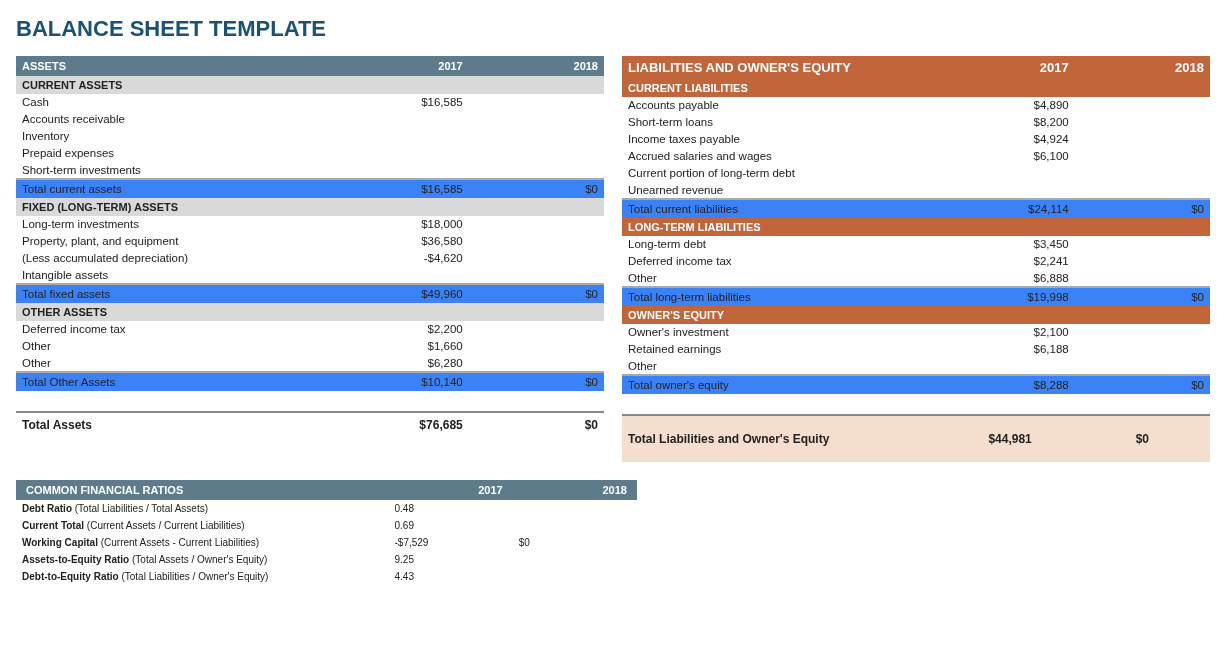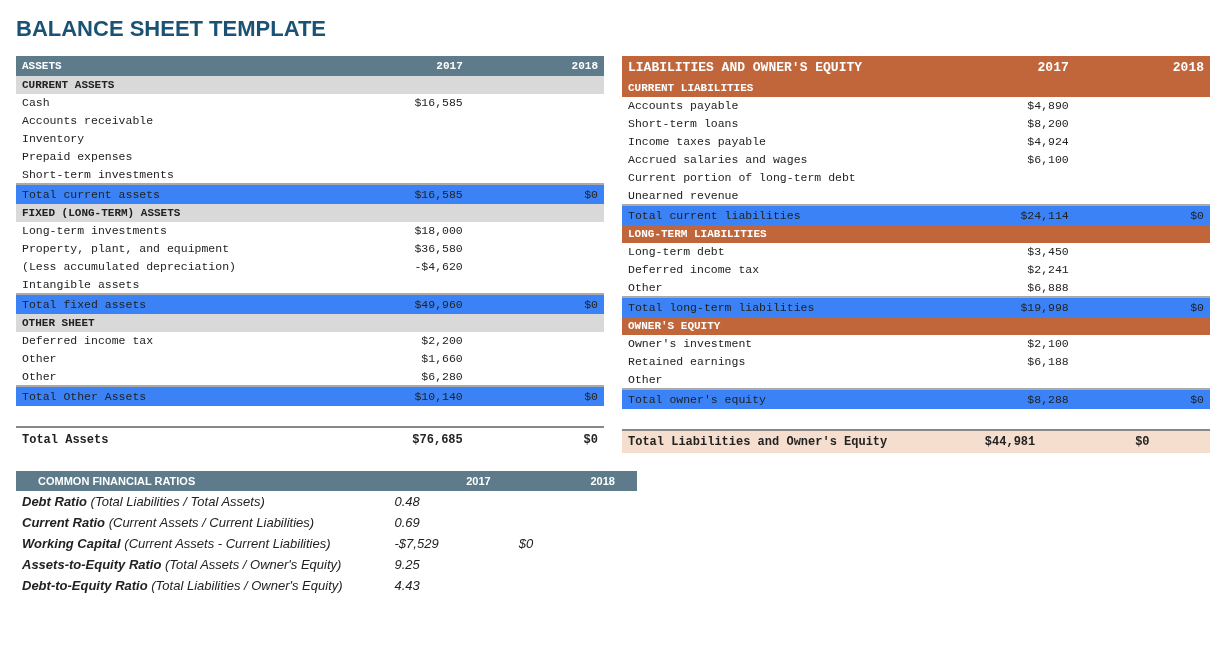--- a/index.html
+++ b/index.html
@@ -13,21 +13,20 @@
     h1.page-title {
       font-size: 22px;
       font-weight: bold;
       color: #1a5276;
       margin-bottom: 14px;
     }
     .main-layout {
       display: flex;
       gap: 18px;
       width: 100%;
-      font-family: Liberation Mono, monospace;
     }
     .left-panel, .right-panel {
       flex: 1;
       min-width: 0;
     }
     table {
       width: 100%;
       border-collapse: collapse;
     }
     
@@ -81,21 +80,21 @@
       padding: 3px 6px;
       font-size: 11.5px;
       background: #3b82f6;
       border-top: 2px solid #aaa;
     }
     .total-row td:not(:first-child) {
       text-align: right;
     }
     
     .grand-total-row td {
-      padding: 4px 6px;
+      padding: 16px 6px;
       font-weight: bold;
       font-size: 12px;
       background: #f5dece;
       border-top: 2px solid #888;
       margin-left: 28px;
     }
     .grand-total-row td:not(:first-child) {
       text-align: center;
     }
     
@@ -117,29 +116,28 @@
     
     .ratios-table {
       margin-top: 16px;
       width: 50%;
     }
     .ratios-header td {
       background: #5d7b8a;
       color: #fff;
       font-weight: bold;
       font-size: 11px;
-      padding: 4px 22px;
+      padding: 4px 10px;
     }
     .ratios-header td:not(:first-child) {
       text-align: right;
     }
     .ratios-data td {
       padding: 3px 6px;
-      font-size: 13px;
-      font-style: italic;
+      font-size: 10px;
     }
     .ratios-data td:not(:first-child) {
     }
     .indent { padding-left: 14px; }
   </style>
 </head>
 <body>
 
 <h1 class="page-title">BALANCE SHEET TEMPLATE</h1>
 
@@ -212,21 +210,21 @@
         <td style="border-top:1px solid #aaa;"></td>
         <td style="border-top:1px solid #aaa;"></td>
       </tr>
       <tr class="total-row">
         <td>Total fixed assets</td>
         <td>$49,960</td>
         <td>$0</td>
       </tr>
 
       <tr class="section-header">
-        <td colspan="3">OTHER SHEET</td>
+        <td colspan="3">OTHER ASSETS</td>
       </tr>
       <tr class="data-row">
         <td class="indent">Deferred income tax</td>
         <td>$2,200</td>
         <td></td>
       </tr>
       <tr class="data-row">
         <td class="indent">Other</td>
         <td>$1,660</td>
         <td></td>
@@ -373,21 +371,21 @@
       <td style="width:60%">COMMON FINANCIAL RATIOS</td>
       <td style="width:20%">2017</td>
       <td style="width:20%">2018</td>
     </tr>
     <tr class="ratios-data">
       <td><strong>Debt Ratio</strong><span> (Total Liabilities / Total Assets)</span></td>
       <td>0.48</td>
       <td></td>
     </tr>
     <tr class="ratios-data">
-      <td><strong>Current Ratio</strong><span> (Current Assets / Current Liabilities)</span></td>
+      <td><strong>Current Total</strong><span> (Current Assets / Current Liabilities)</span></td>
       <td>0.69</td>
       <td></td>
     </tr>
     <tr class="ratios-data">
       <td><strong>Working Capital</strong><span> (Current Assets - Current Liabilities)</span></td>
       <td>-$7,529</td>
       <td>$0</td>
     </tr>
     <tr class="ratios-data">
       <td><strong>Assets-to-Equity Ratio</strong><span> (Total Assets / Owner's Equity)</span></td>

